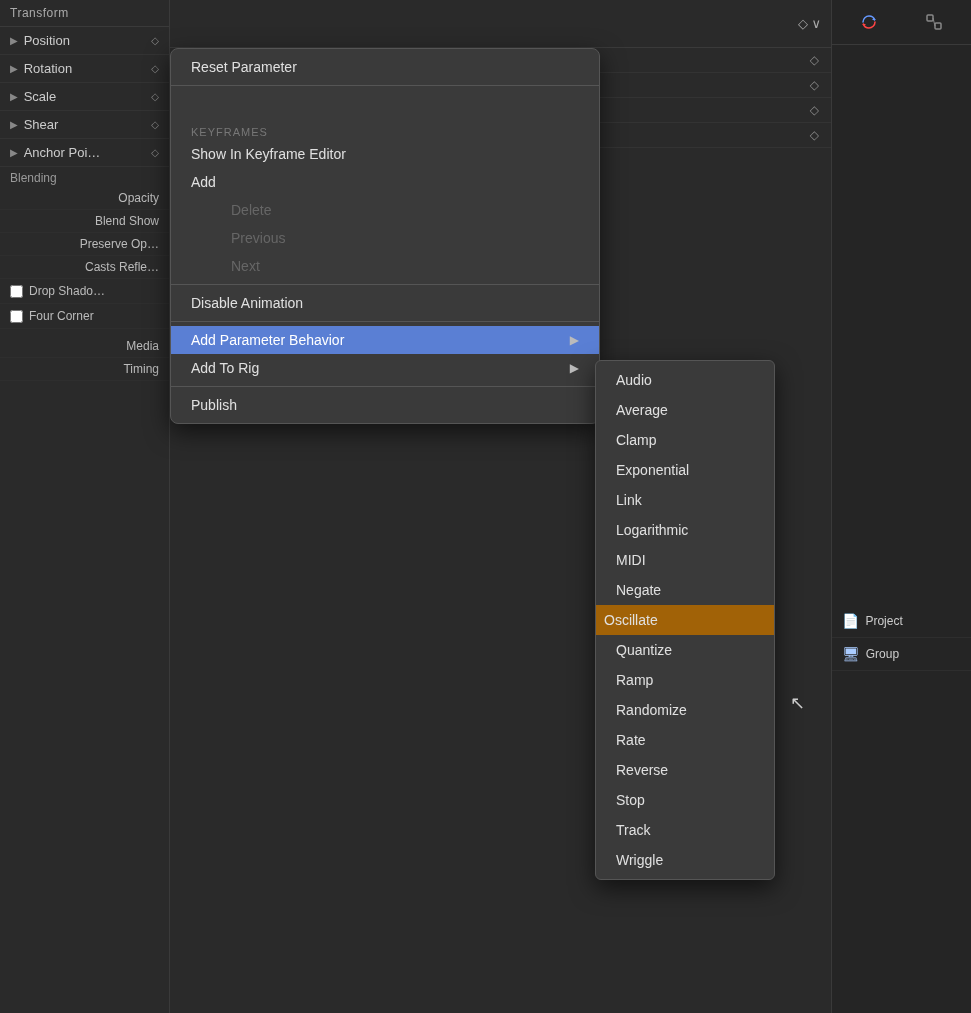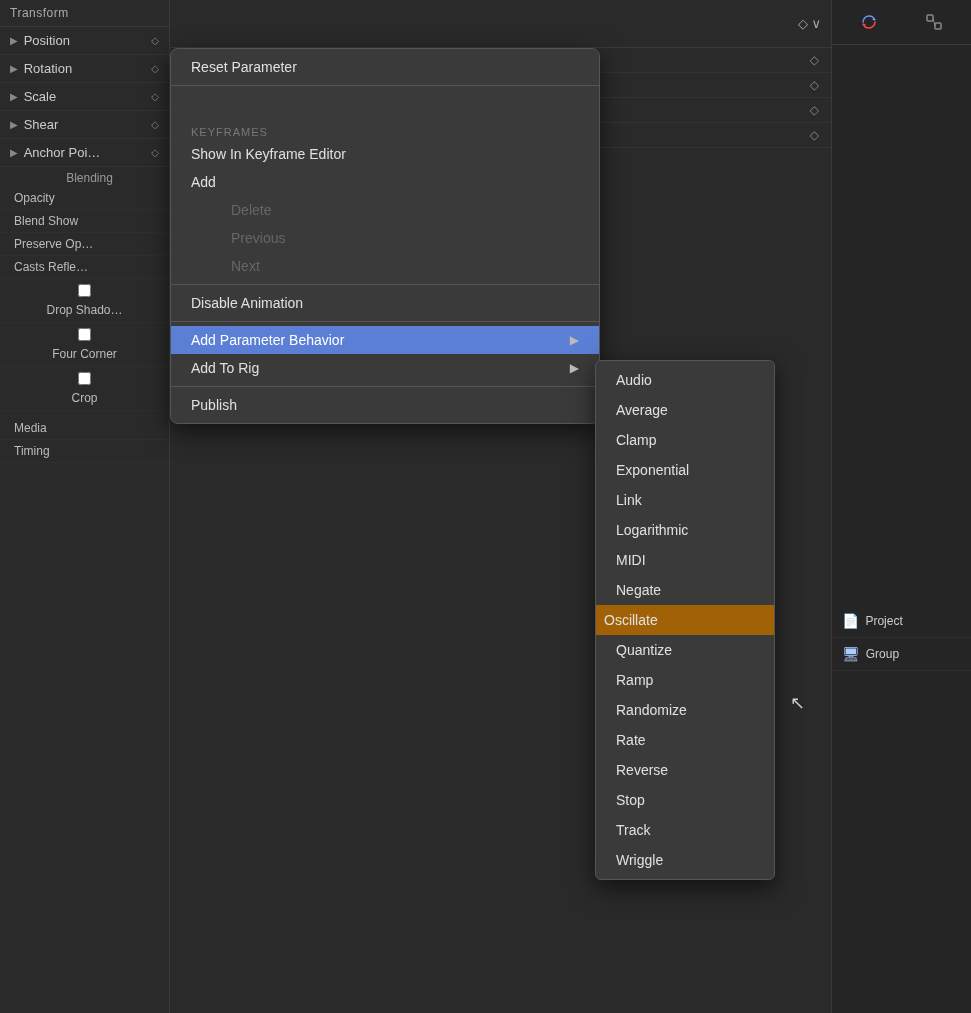--- a/index.html
+++ b/index.html
@@ -52,39 +52,38 @@
     .diamond-icon {
       margin-left: auto;
       color: #888;
       font-size: 10px;
     }
 
     .section-header {
       color: #999;
       font-size: 12px;
       padding: 4px 0 2px 10px;
-      text-align: center;
     }
 
     .param-sub {
       padding: 4px 10px 4px 14px;
       color: #bbb;
       font-size: 12px;
       border-bottom: 1px solid #2e2e2e;
+      text-align: right;
     }
 
     .checkbox-item {
       display: flex;
       align-items: center;
       padding: 5px 10px;
       gap: 6px;
       color: #bbb;
       font-size: 12px;
       border-bottom: 1px solid #2e2e2e;
-      flex-direction: column;
     }
 
     .checkbox-item input[type=checkbox] {
       width: 13px;
       height: 13px;
       accent-color: #555;
     }
 
     
     .context-menu-main {
@@ -307,24 +306,20 @@
     <span>Casts Refle…</span>
   </div>
 
   <div class="checkbox-item">
     <input type="checkbox" style="">
     <span>Drop Shado…</span>
   </div>
   <div class="checkbox-item">
     <input type="checkbox" style="">
     <span>Four Corner</span>
-  </div>
-  <div class="checkbox-item">
-    <input type="checkbox" style="">
-    <span>Crop</span>
   </div>
 
   <div class="param-sub" style="margin-top:6px;">
     <span>Media</span>
   </div>
   <div class="param-sub">
     <span>Timing</span>
   </div>
 </div>
 

